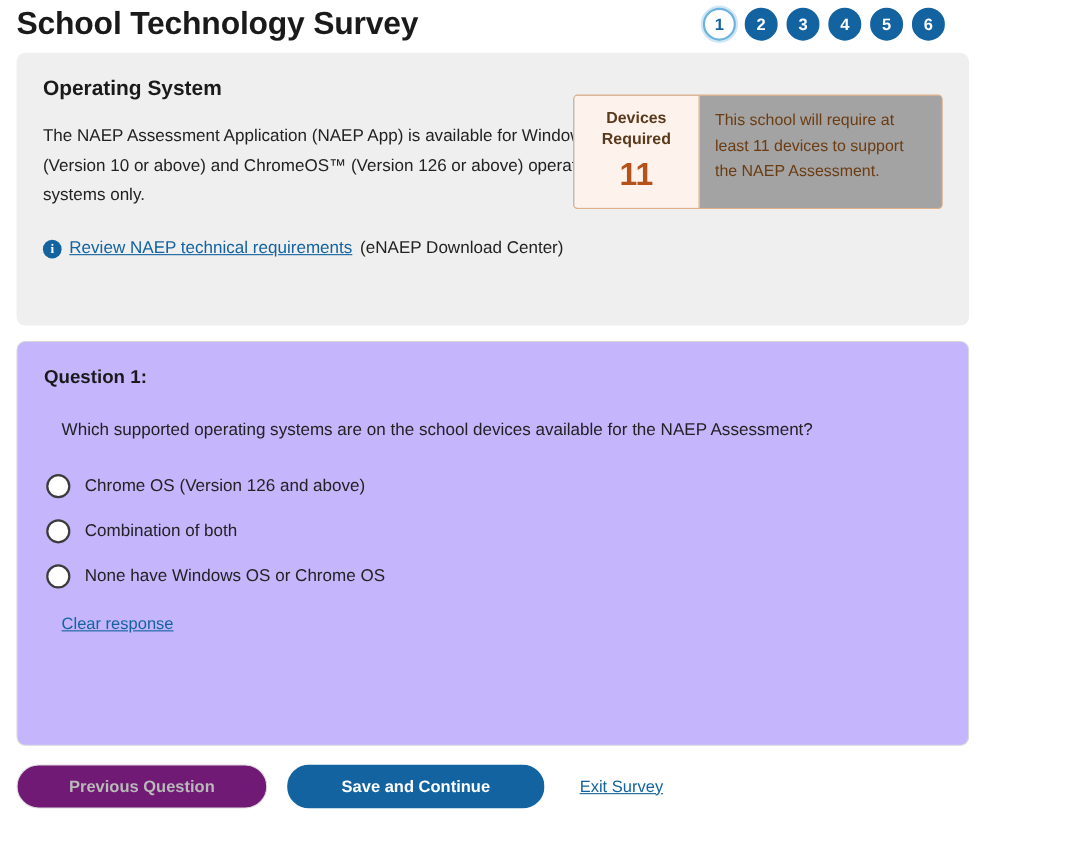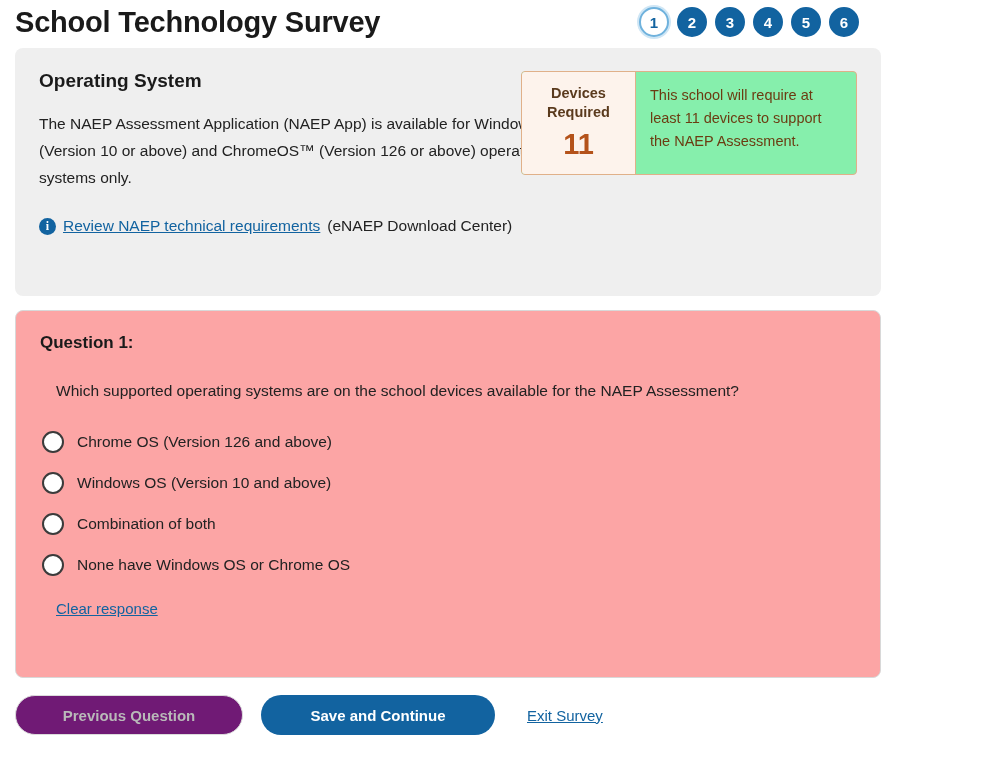--- a/index.html
+++ b/index.html
@@ -106,28 +106,28 @@
     color: #1263a0;
     text-decoration: underline;
     cursor: pointer;
     text-align: center;
   }
   .info-link-suffix { color: #222; }
 
   
   .devices-card {
     position: absolute;
-    top: 23px;
+    top: 38px;
     right: 24px;
     width: 336px;
     display: flex;
     border: 1px solid #e0b089;
     border-radius: 4px;
     overflow: hidden;
-    background: #86efac;
+    background: #a3a3a3;
   }
   .devices-left {
     width: 114px;
     flex: 0 0 114px;
     background: #fdf3ec;
     border-right: 1px solid #e0b089;
     padding: 12px 8px 14px 8px;
     text-align: center;
   }
   .devices-label {
@@ -146,21 +146,21 @@
   .devices-right {
     flex: 1 1 auto;
     padding: 12px 14px 12px 14px;
     font-size: 14.5px;
     line-height: 23px;
     color: #6b3c12;
   }
 
   
   .question-card {
-    background: #fca5a5;
+    background: #c4b5fd;
     border: 1px solid #d8d8d8;
     border-radius: 8px;
     margin: 0 5px;
     padding: 22px 24px 28px 24px;
     min-height: 368px;
   }
   .question-label {
     font-size: 17px;
     font-weight: bold;
     margin: 0 0 26px 0;
@@ -278,24 +278,20 @@
   <div class="question-card">
     <div class="question-label">Question 1:</div>
     <div class="question-text">Which supported operating systems are on the school devices available for the NAEP Assessment?</div>
 
     <div class="option">
       <span class="radio"></span>
       <span class="option-label">Chrome OS (Version 126 and above)</span>
     </div>
     <div class="option">
       <span class="radio"></span>
-      <span class="option-label">Windows OS (Version 10 and above)</span>
-    </div>
-    <div class="option">
-      <span class="radio"></span>
       <span class="option-label">Combination of both</span>
     </div>
     <div class="option">
       <span class="radio"></span>
       <span class="option-label">None have Windows OS or Chrome OS</span>
     </div>
 
     <div class="clear-row">
       <a class="clear-link">Clear response</a>
     </div>

